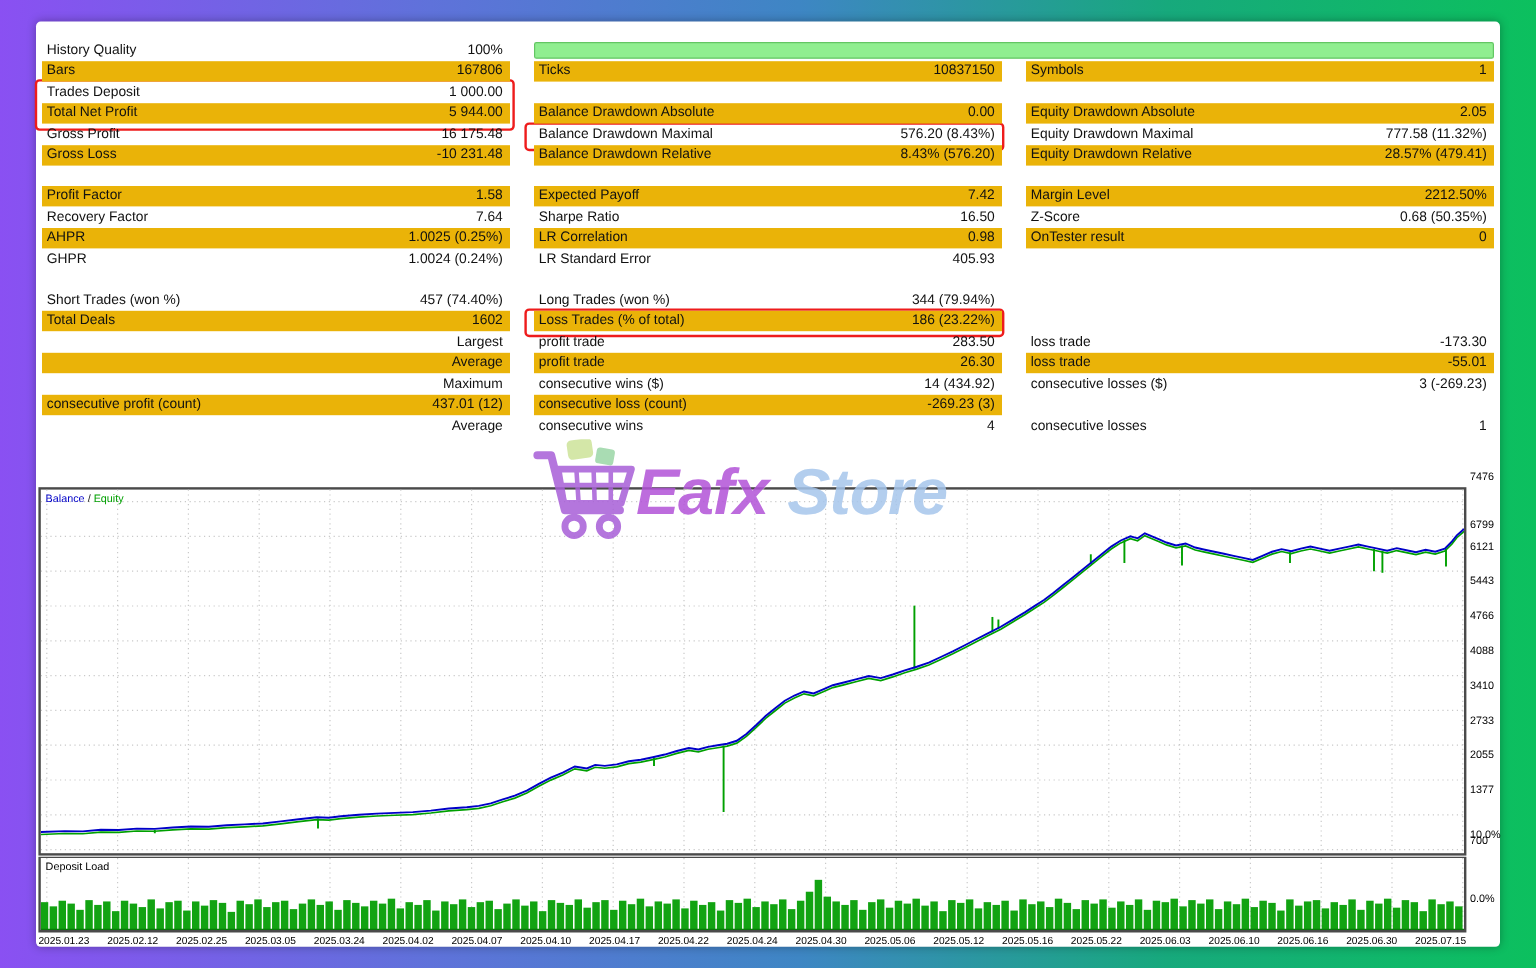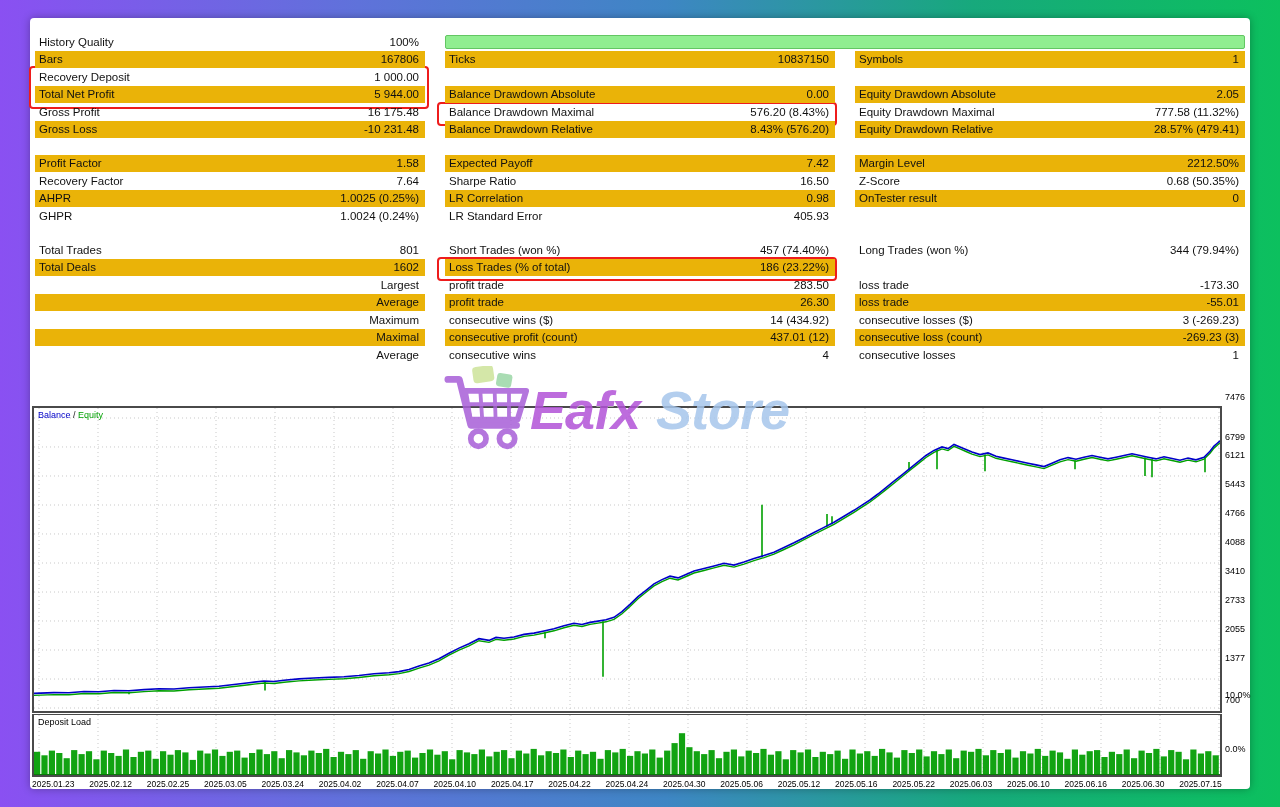--- a/index.html
+++ b/index.html
@@ -74,21 +74,21 @@
           <span class="lbl">Ticks</span>
           <span class="val">10837150</span>
         </div>
         <div class="cell stripe">
           <span class="lbl">Symbols</span>
           <span class="val">1</span>
         </div>
       </div>
       <div class="srow">
         <div class="cell">
-          <span class="lbl">Recovery Deposit</span>
+          <span class="lbl">Trades Deposit</span>
           <span class="val">1 000.00</span>
         </div>
         <div class="cell">
           <span class="lbl"></span>
           <span class="val"></span>
         </div>
         <div class="cell">
           <span class="lbl"></span>
           <span class="val"></span>
         </div>
@@ -188,24 +188,20 @@
           <span class="val">405.93</span>
         </div>
         <div class="cell">
           <span class="lbl"></span>
           <span class="val"></span>
         </div>
       </div>
       <div class="sgap"></div>
       <div class="srow">
         <div class="cell">
-          <span class="lbl">Total Trades</span>
-          <span class="val">801</span>
-        </div>
-        <div class="cell">
           <span class="lbl">Short Trades (won %)</span>
           <span class="val">457 (74.40%)</span>
         </div>
         <div class="cell">
           <span class="lbl">Long Trades (won %)</span>
           <span class="val">344 (79.94%)</span>
         </div>
       </div>
       <div class="srow">
         <div class="cell stripe">
@@ -253,24 +249,20 @@
         <div class="cell">
           <span class="lbl">consecutive wins ($)</span>
           <span class="val">14 (434.92)</span>
         </div>
         <div class="cell">
           <span class="lbl">consecutive losses ($)</span>
           <span class="val">3 (-269.23)</span>
         </div>
       </div>
       <div class="srow">
-        <div class="cell stripe">
-          <span class="lbl"></span>
-          <span class="val">Maximal</span>
-        </div>
         <div class="cell stripe">
           <span class="lbl">consecutive profit (count)</span>
           <span class="val">437.01 (12)</span>
         </div>
         <div class="cell stripe">
           <span class="lbl">consecutive loss (count)</span>
           <span class="val">-269.23 (3)</span>
         </div>
       </div>
       <div class="srow">

